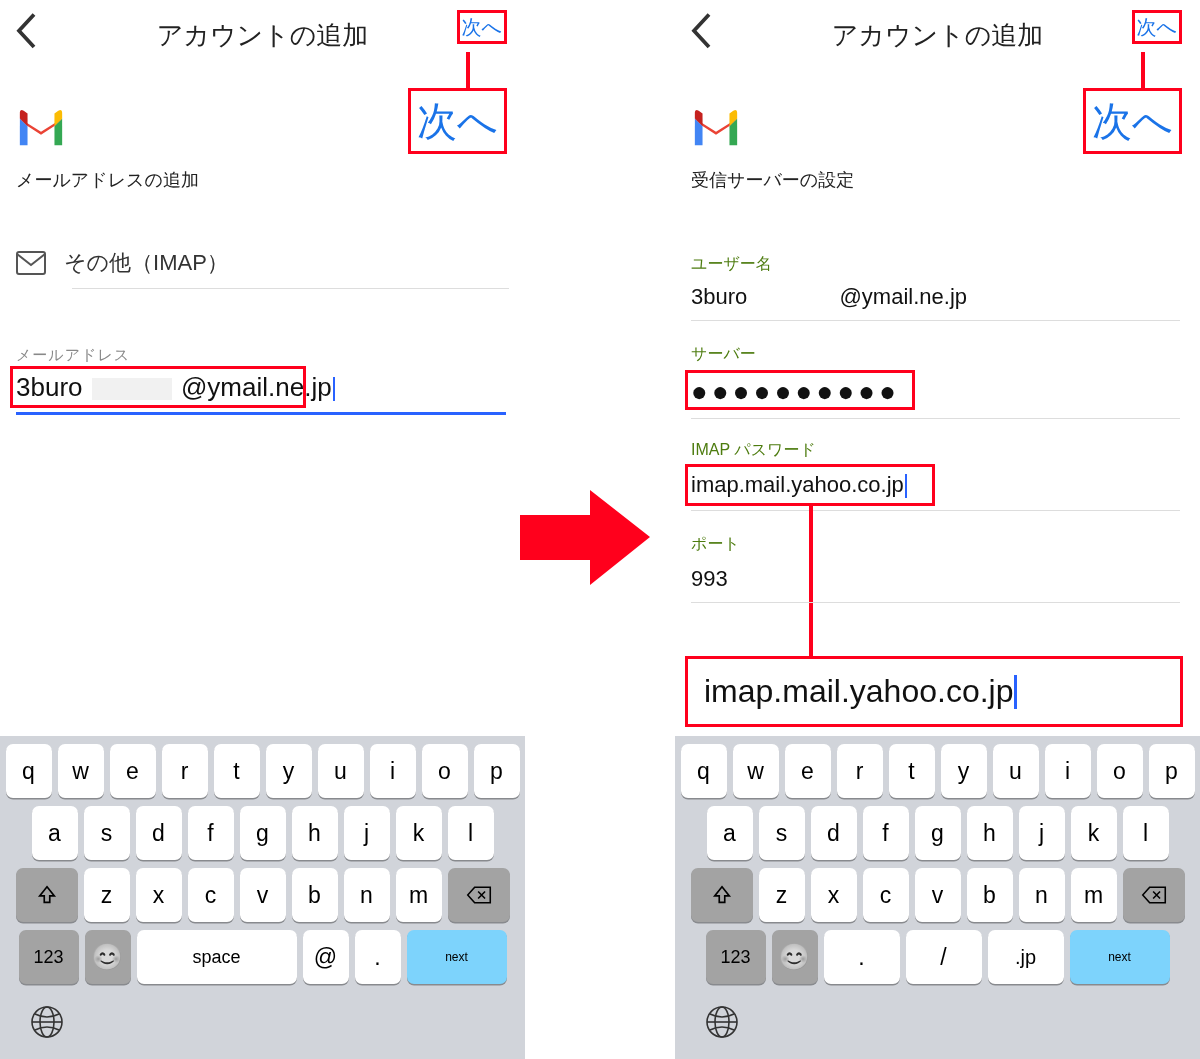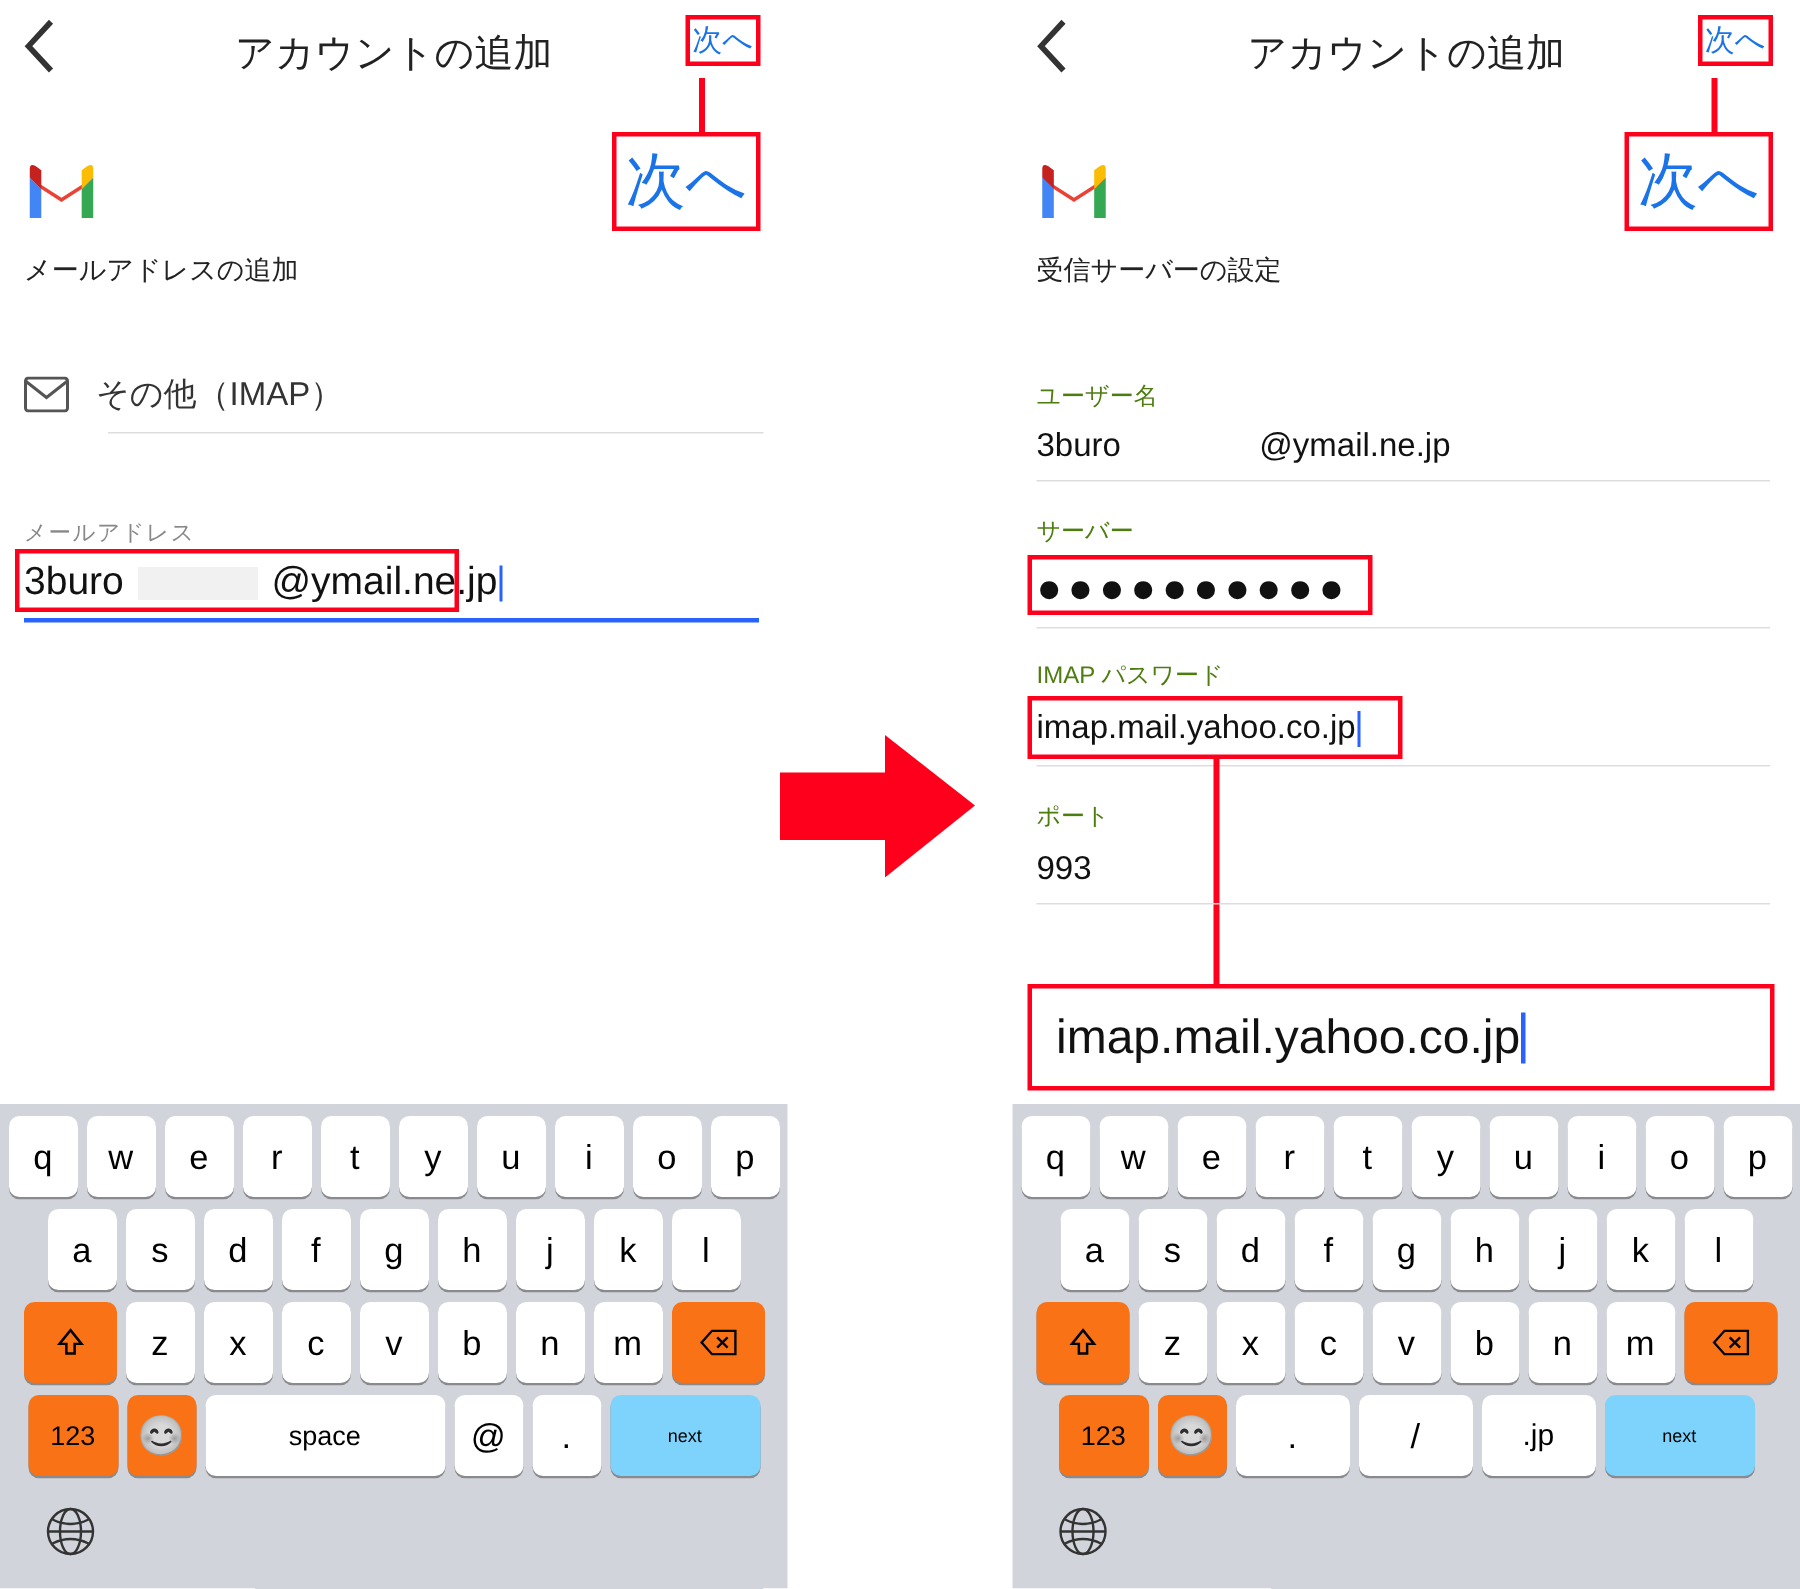--- a/index.html
+++ b/index.html
@@ -46,21 +46,21 @@
   .callout .cursor { height:34px; width:3px; }
 
   
   .kbd { position:absolute; left:0; right:0; bottom:0; height:323px; background:#d1d4da; }
   .krow { display:flex; justify-content:center; gap:6px; padding:8px 5px 0; }
   .key { background:#fff; border-radius:7px; box-shadow:0 1.5px 0 rgba(0,0,0,.35); height:54px; display:flex; align-items:center; justify-content:center; font-size:23px; color:#000; cursor:pointer; }
   .key.w1 { width:46px; }
   .key.w15{ width:62px; }
   .key.sp-left { width:160px; }
   .key.sp-right { width:76px; }
-  .key.gray { background:#f97316; }
+  .key.gray { background:#a3a3a3; }
   .key.next { background:#7dd3fc; color:#000; font-size:12px; }
   .globe { position:absolute; left:30px; bottom:16px; }
   .globe svg { width:34px; height:34px; stroke:#333; fill:none; stroke-width:1.6; }
   .emoji { font-size:26px; filter:grayscale(1); }
 
   
   .big-arrow { position:absolute; left:520px; top:490px; width:130px; height:95px; }
   .big-arrow svg { fill:#ff001c; }
 </style>
 </head>

